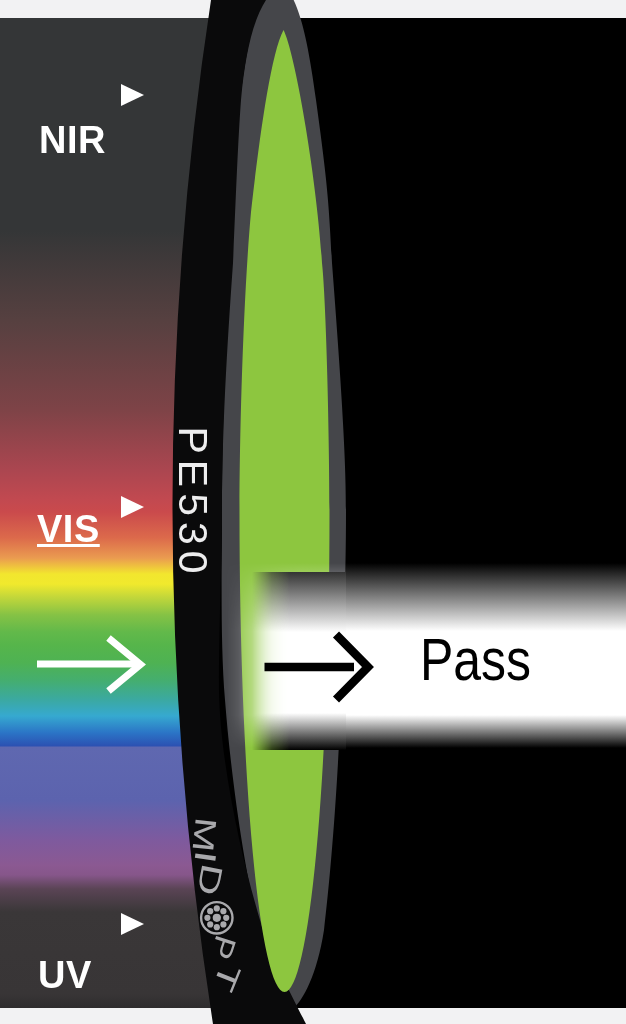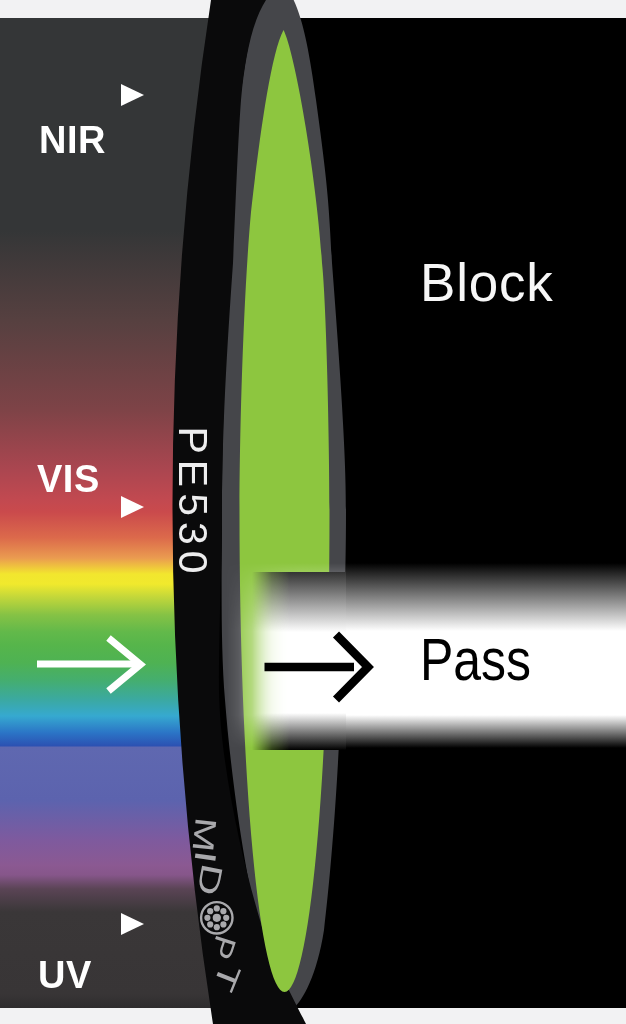--- a/index.html
+++ b/index.html
@@ -99,17 +99,16 @@
     <path d="M336,634.5 L368,667 L336,699.5"></path>
   </g>
 
   <g fill="#fff">
     <polygon points="121,84 121,106 144,95"></polygon>
     <polygon points="121,496 121,518 144,507"></polygon>
     <polygon points="121,913 121,935 144,924"></polygon>
   </g>
 </svg>
 <div class="lbl" id="nir" style="left:39px;top:77px;margin-top:44px;">NIR</div>
-<div class="lbl" id="vis" style="left:37px;top:460px;">VIS</div>
+<div class="lbl" id="vis" style="left:37px;top:510px;text-decoration:underline;">VIS</div>
 <div class="lbl" id="uv" style="left:38px;top:956px;">UV</div>
-<div id="block">Block</div>
 <div id="pass">Pass</div>
 </div>
 
 </body></html>

